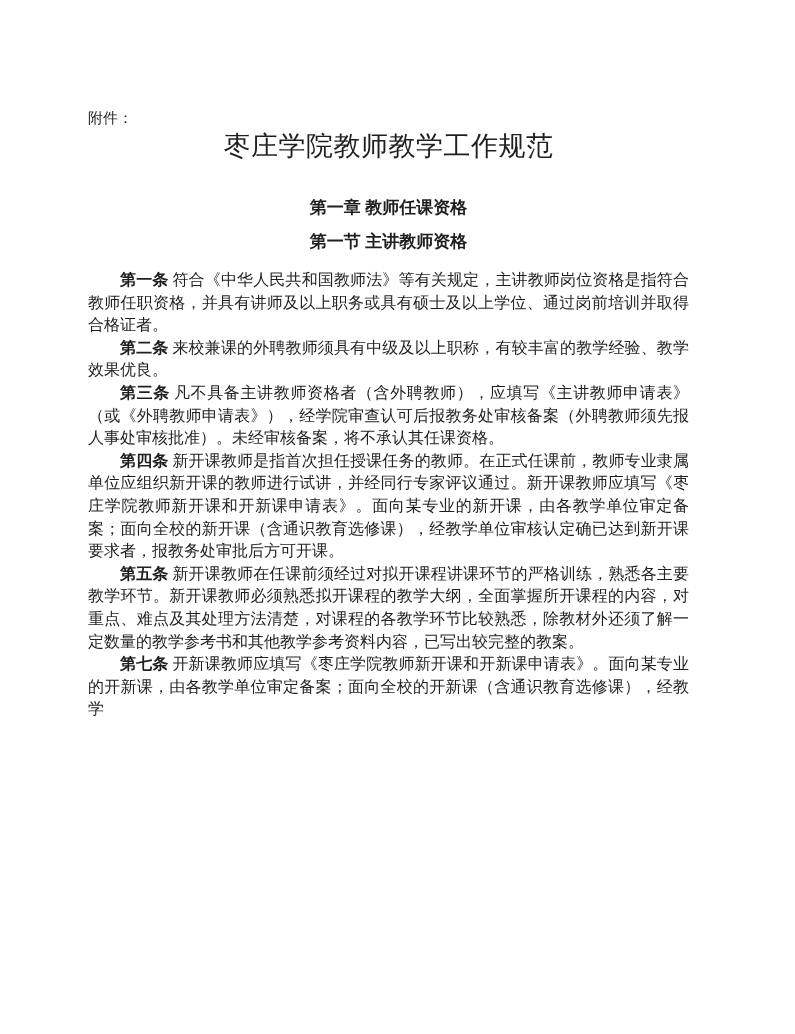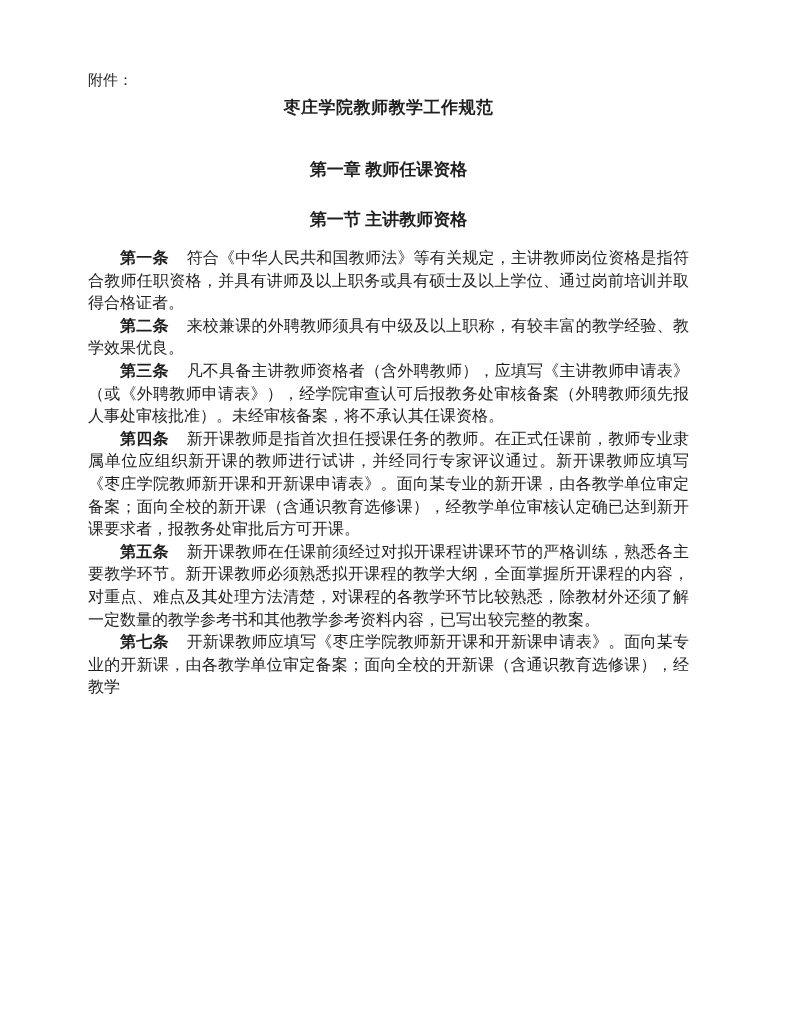--- a/index.html
+++ b/index.html
@@ -11,62 +11,62 @@
     font-family: "Liberation Serif", serif;
   }
   .page {
     position: relative;
     width: 776px;
     height: 1034px;
     background: #ffffff;
     color: #1f1f1f;
     overflow: hidden;
     box-sizing: border-box;
-    padding: 70px 87px 0 88px;
+    padding: 108px 87px 0 88px;
     border-radius: 16px;
   }
   .attachment {
     font-size: 15px;
     line-height: 20px;
     text-align: left;
   }
   .doc-title {
-    font-size: 17px;
-    font-weight: bold;
+    font-size: 27px;
+    font-weight: normal;
     text-align: center;
     margin: 3px 0 36px 0;
     line-height: 30px;
     font-family: "Liberation Serif", serif;
     letter-spacing: 0.5px;
   }
   .para {
     font-size: 16px;
     line-height: 22.6px;
     text-align: justify;
     text-indent: 2em;
     margin: 0;
     word-break: break-all;
   }
   .article-label {
     font-family: "Liberation Sans", sans-serif;
     font-weight: bold;
-    margin-right: 18px;
+    margin-right: 4px;
   }
   .heading {
     font-size: 17px;
     font-weight: bold;
     text-align: center;
     line-height: 22px;
     font-family: "Liberation Sans", sans-serif;
   }
   .heading-chapter {
     margin: 4px 0 8px 0;
   }
   .heading-section {
-    margin: 28px 0 16px 0;
+    margin: 12px 0 16px 0;
   }
 </style>
 </head>
 <body>
 
 <div class="page">
   <div class="attachment">附件：</div>
 
   <h1 class="doc-title">枣庄学院教师教学工作规范</h1>
 

